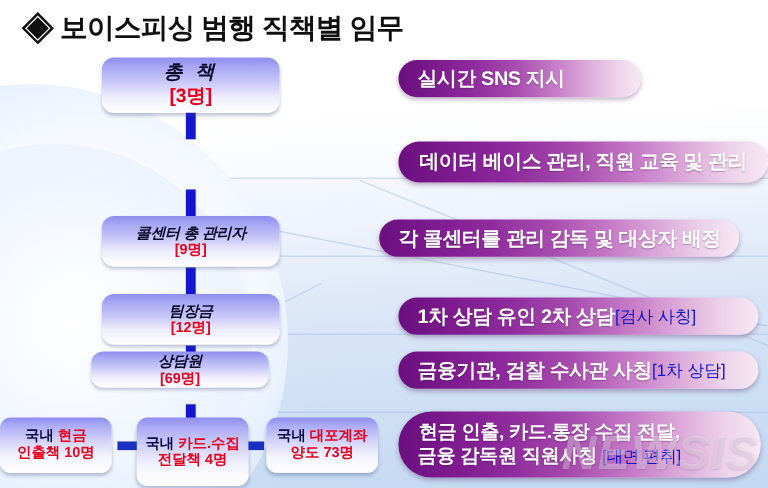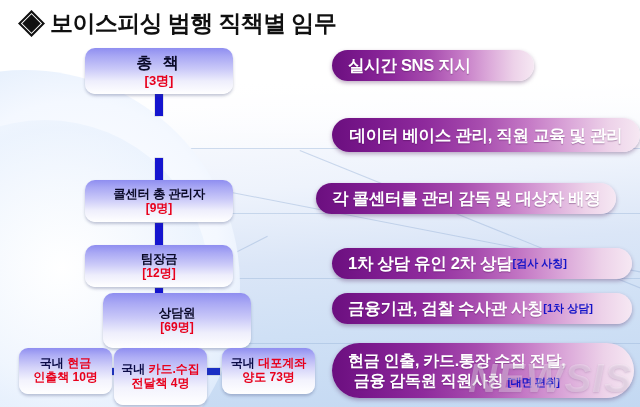--- a/index.html
+++ b/index.html
@@ -40,24 +40,24 @@
 
   
   .obox{
     position:absolute;
     border-radius:10px;
     background:linear-gradient(180deg,#8f8ef0 0%,#a9a8f4 18%,#c9c8f8 45%,#eeeefc 72%,#ffffff 100%);
     box-shadow:0 2px 3px rgba(60,70,120,0.30);
     display:flex;flex-direction:column;align-items:center;justify-content:center;
     text-align:center;line-height:1.12;
   }
-  .obox .ln1{font-weight:bold;color:#0a0a28;}
+  .obox .ln1{font-weight:bold;color:#0a0a28;font-style:italic;}
   .obox .ln2{font-weight:bold;color:#e8001c;}
   .obox.big .ln1{font-size:16px;letter-spacing:3px;}
-  .obox.big .ln2{font-size:13px;margin-top:2px;}
+  .obox.big .ln2{font-size:16px;margin-top:2px;}
   .obox.mid .ln1{font-size:12.5px;letter-spacing:-0.3px;}
   .obox.mid .ln2{font-size:12px;margin-top:1px;}
 
   
   .sbox{
     position:absolute;border-radius:9px;
     background:linear-gradient(180deg,#8f8ef0 0%,#aeadf5 16%,#d3d2f9 42%,#f3f3fd 70%,#ffffff 100%);
     box-shadow:0 2px 3px rgba(60,70,120,0.30);
     display:flex;flex-direction:column;align-items:center;justify-content:center;
     text-align:center;line-height:1.15;padding:0 3px;box-sizing:border-box;
@@ -75,21 +75,21 @@
     position:absolute;border-radius:999px;
     background:linear-gradient(90deg,#6b0f7f 0%,#7c1a8e 14%,#8e2a9c 30%,#a74cae 48%,#c57ac6 64%,#dcaada 78%,#edd2e9 90%,#f6e8f3 100%);
     box-shadow:0 2px 4px rgba(70,20,80,0.35);
     display:flex;align-items:center;
     padding:0 16px;box-sizing:border-box;text-align:center;
   }
   .pill .ptxt{
     font-size:16.5px;font-weight:bold;color:#ffffff;letter-spacing:-0.3px;
     text-shadow:0 1px 1px rgba(60,10,70,0.35);white-space:nowrap;
   }
-  .pill .ptag{font-size:11px;font-weight:bold;color:#1414c8;text-shadow:none;}
+  .pill .ptag{font-size:14px;font-weight:normal;color:#1414c8;text-shadow:none;}
   .pill.two .ptxt{white-space:normal;line-height:1.22;font-size:16px;}
   .pill.overflow{overflow:visible;}
   .pill.overflow .ptxt{
     white-space:normal;line-height:1.25;width:300px;
   }
 
   
   .wm{
     position:absolute;right:8px;bottom:6px;
     font-size:40px;font-weight:bold;font-style:italic;
@@ -139,26 +139,26 @@
   <div class="obox mid" style="left:85px;top:180px;width:148px;height:42px;">
     <div class="ln1">콜센터 총 관리자</div>
     <div class="ln2">[9명]</div>
   </div>
 
   <div class="obox mid" style="left:85px;top:245px;width:148px;height:42px;">
     <div class="ln1">팀장금</div>
     <div class="ln2">[12명]</div>
   </div>
 
-  <div class="obox mid" style="left:103px;top:293px;width:148px;height:55px;">
+  <div class="obox mid" style="left:76px;top:293px;width:148px;height:30px;">
     <div class="ln1">상담원</div>
     <div class="ln2">[69명]</div>
   </div>
 
-  <div class="sbox" style="left:19px;top:348px;width:93px;height:46px;">
+  <div class="sbox" style="left:0;top:348px;width:93px;height:46px;">
     <div class="sl">
       <span class="kw-blue">국내 </span><span class="kw-red">현금</span>
     </div>
     <div class="sl kw-red">인출책 10명</div>
   </div>
 
   <div class="sbox" style="left:114px;top:348px;width:93px;height:57px;">
     <div class="sl">
       <span class="kw-blue">국내 </span><span class="kw-red">카드.수집</span>
     </div>

